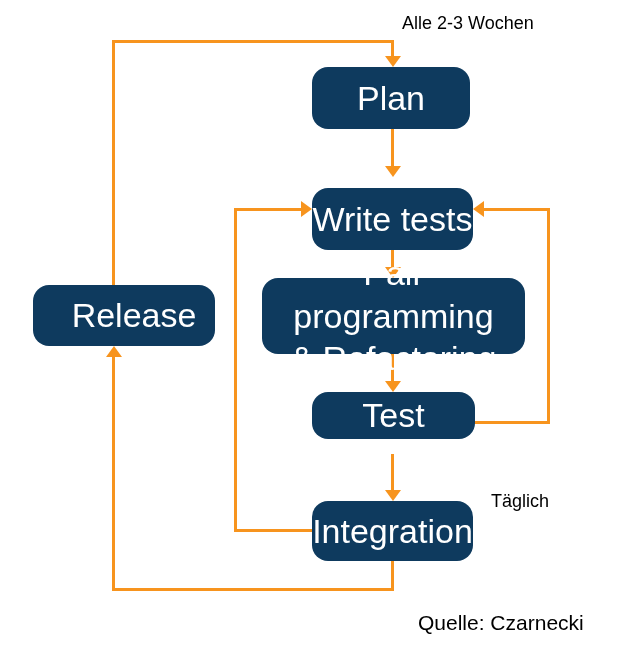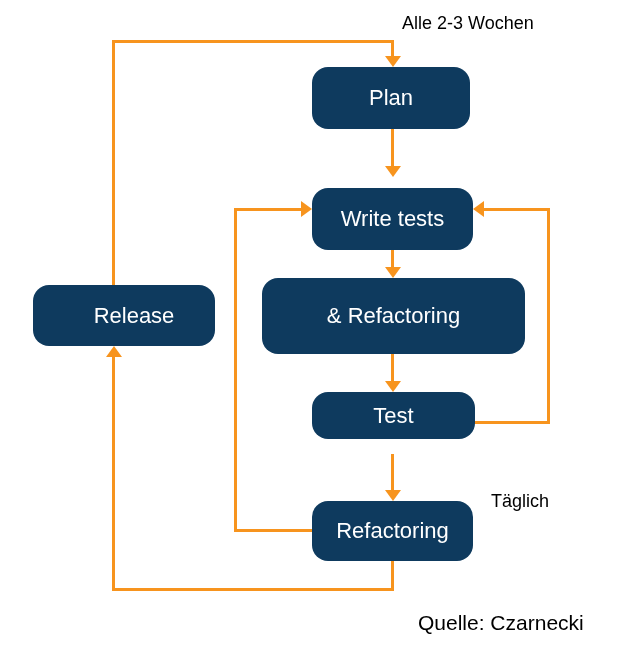--- a/index.html
+++ b/index.html
@@ -10,21 +10,21 @@
     --bg:#FFFFFF;
   }
   html,body{margin:0;padding:0;background:var(--bg);}
   .canvas{
     position:relative;width:623px;height:645px;background:var(--bg);
     font-family:"Liberation Sans",sans-serif;overflow:hidden;
   }
   .node{
     position:absolute;background:var(--node-fill);color:var(--node-text);
     border-radius:16px;display:flex;flex-direction:column;align-items:center;
-    justify-content:center;font-size:22px;text-align:center;line-height:1.25;
+    justify-content:center;font-size:34px;text-align:center;line-height:1.25;
   }
   .hline{position:absolute;height:3px;background:var(--arrow);}
   .vline{position:absolute;width:3px;background:var(--arrow);}
   .ah{position:absolute;width:0;height:0;}
   .ah-down{border-left:8px solid transparent;border-right:8px solid transparent;border-top:11px solid var(--arrow);}
   .ah-up{border-left:8px solid transparent;border-right:8px solid transparent;border-bottom:11px solid var(--arrow);}
   .ah-left{border-top:8px solid transparent;border-bottom:8px solid transparent;border-right:11px solid var(--arrow);}
   .ah-right{border-top:8px solid transparent;border-bottom:8px solid transparent;border-left:11px solid var(--arrow);}
   .note{position:absolute;font-size:18px;color:var(--annotation-text);white-space:nowrap;}
   .note-small{font-size:21px;}
@@ -72,28 +72,29 @@
 
   <div class="node" style="left:312px;top:67px;width:158px;height:62px;">
     <span>Plan</span>
   </div>
 
   <div class="node" style="left:312px;top:188px;width:161px;height:62px;">
     <span>Write tests</span>
   </div>
 
   <div class="node" style="left:262px;top:278px;width:263px;height:76px;">
+    <span>Pair programming</span>
     <span>&amp; Refactoring</span>
   </div>
 
   <div class="node" style="left:312px;top:392px;width:163px;height:47px;">
     <span>Test</span>
   </div>
 
   <div class="node" style="left:312px;top:501px;width:161px;height:60px;">
-    <span>Refactoring</span>
+    <span>Integration</span>
   </div>
 
   <div class="node" style="left:33px;top:285px;width:162px;height:61px;padding-left:20px;">
     <span>Release</span>
   </div>
 
 </div>
 
 </body></html>

